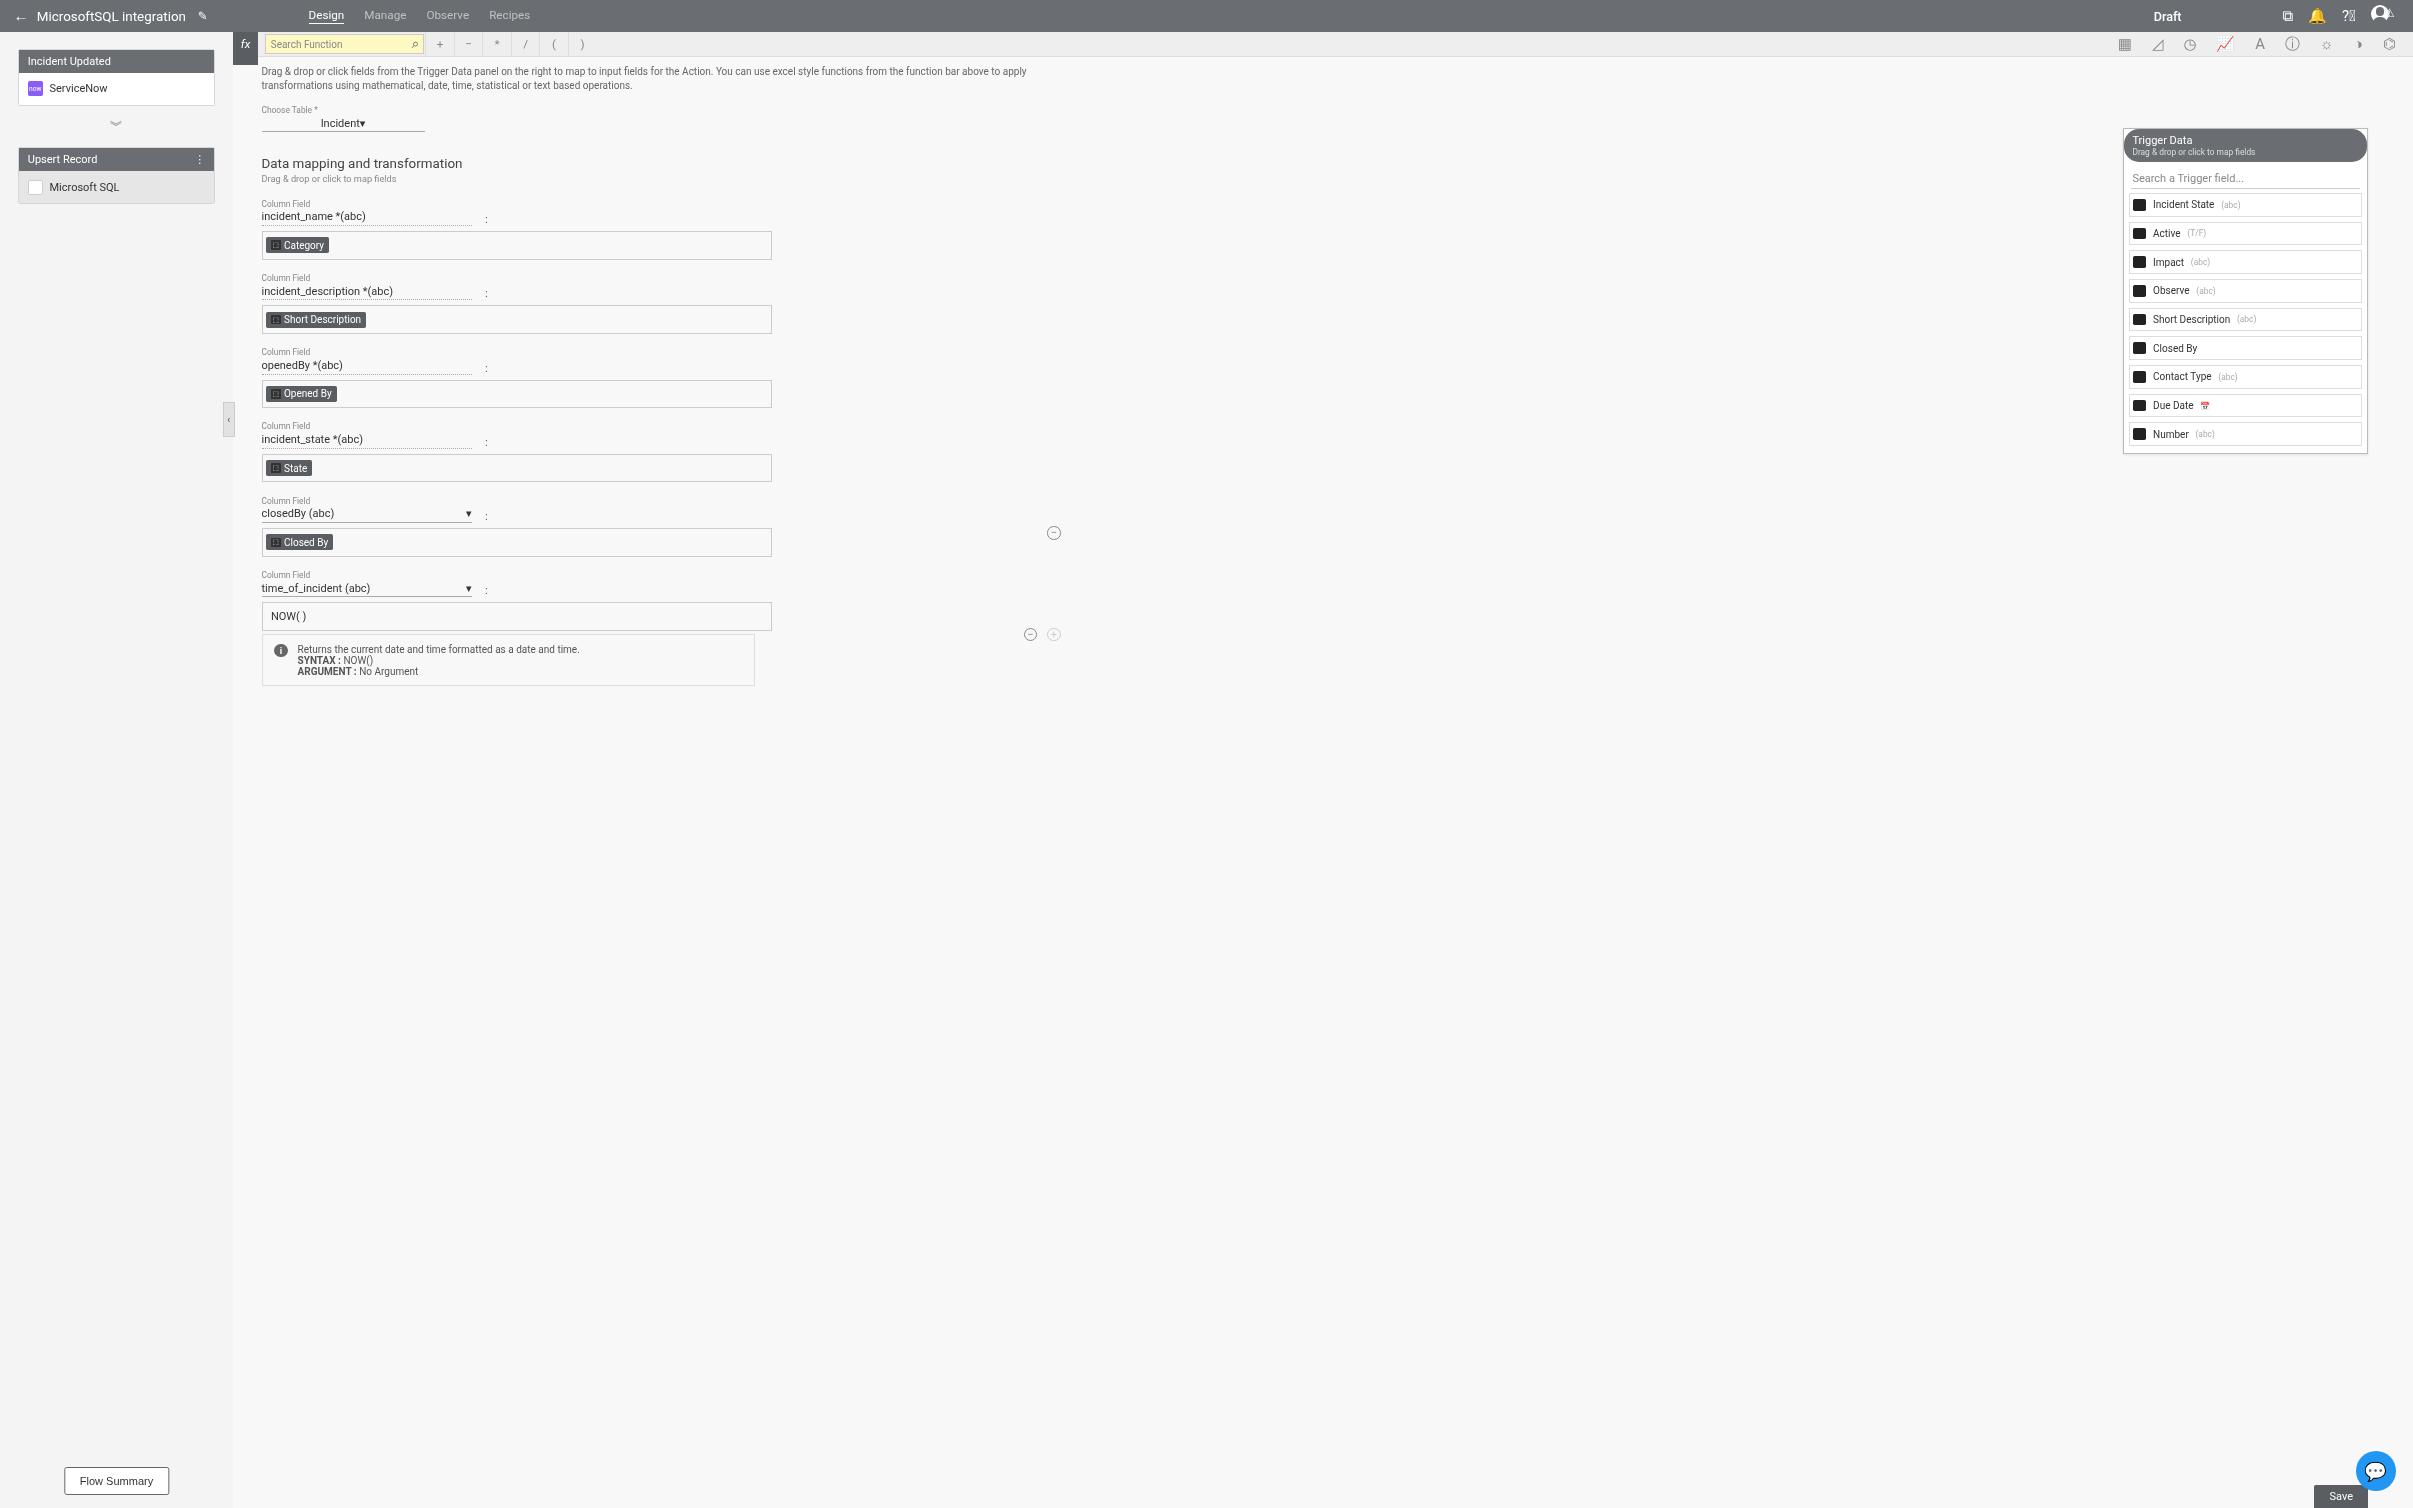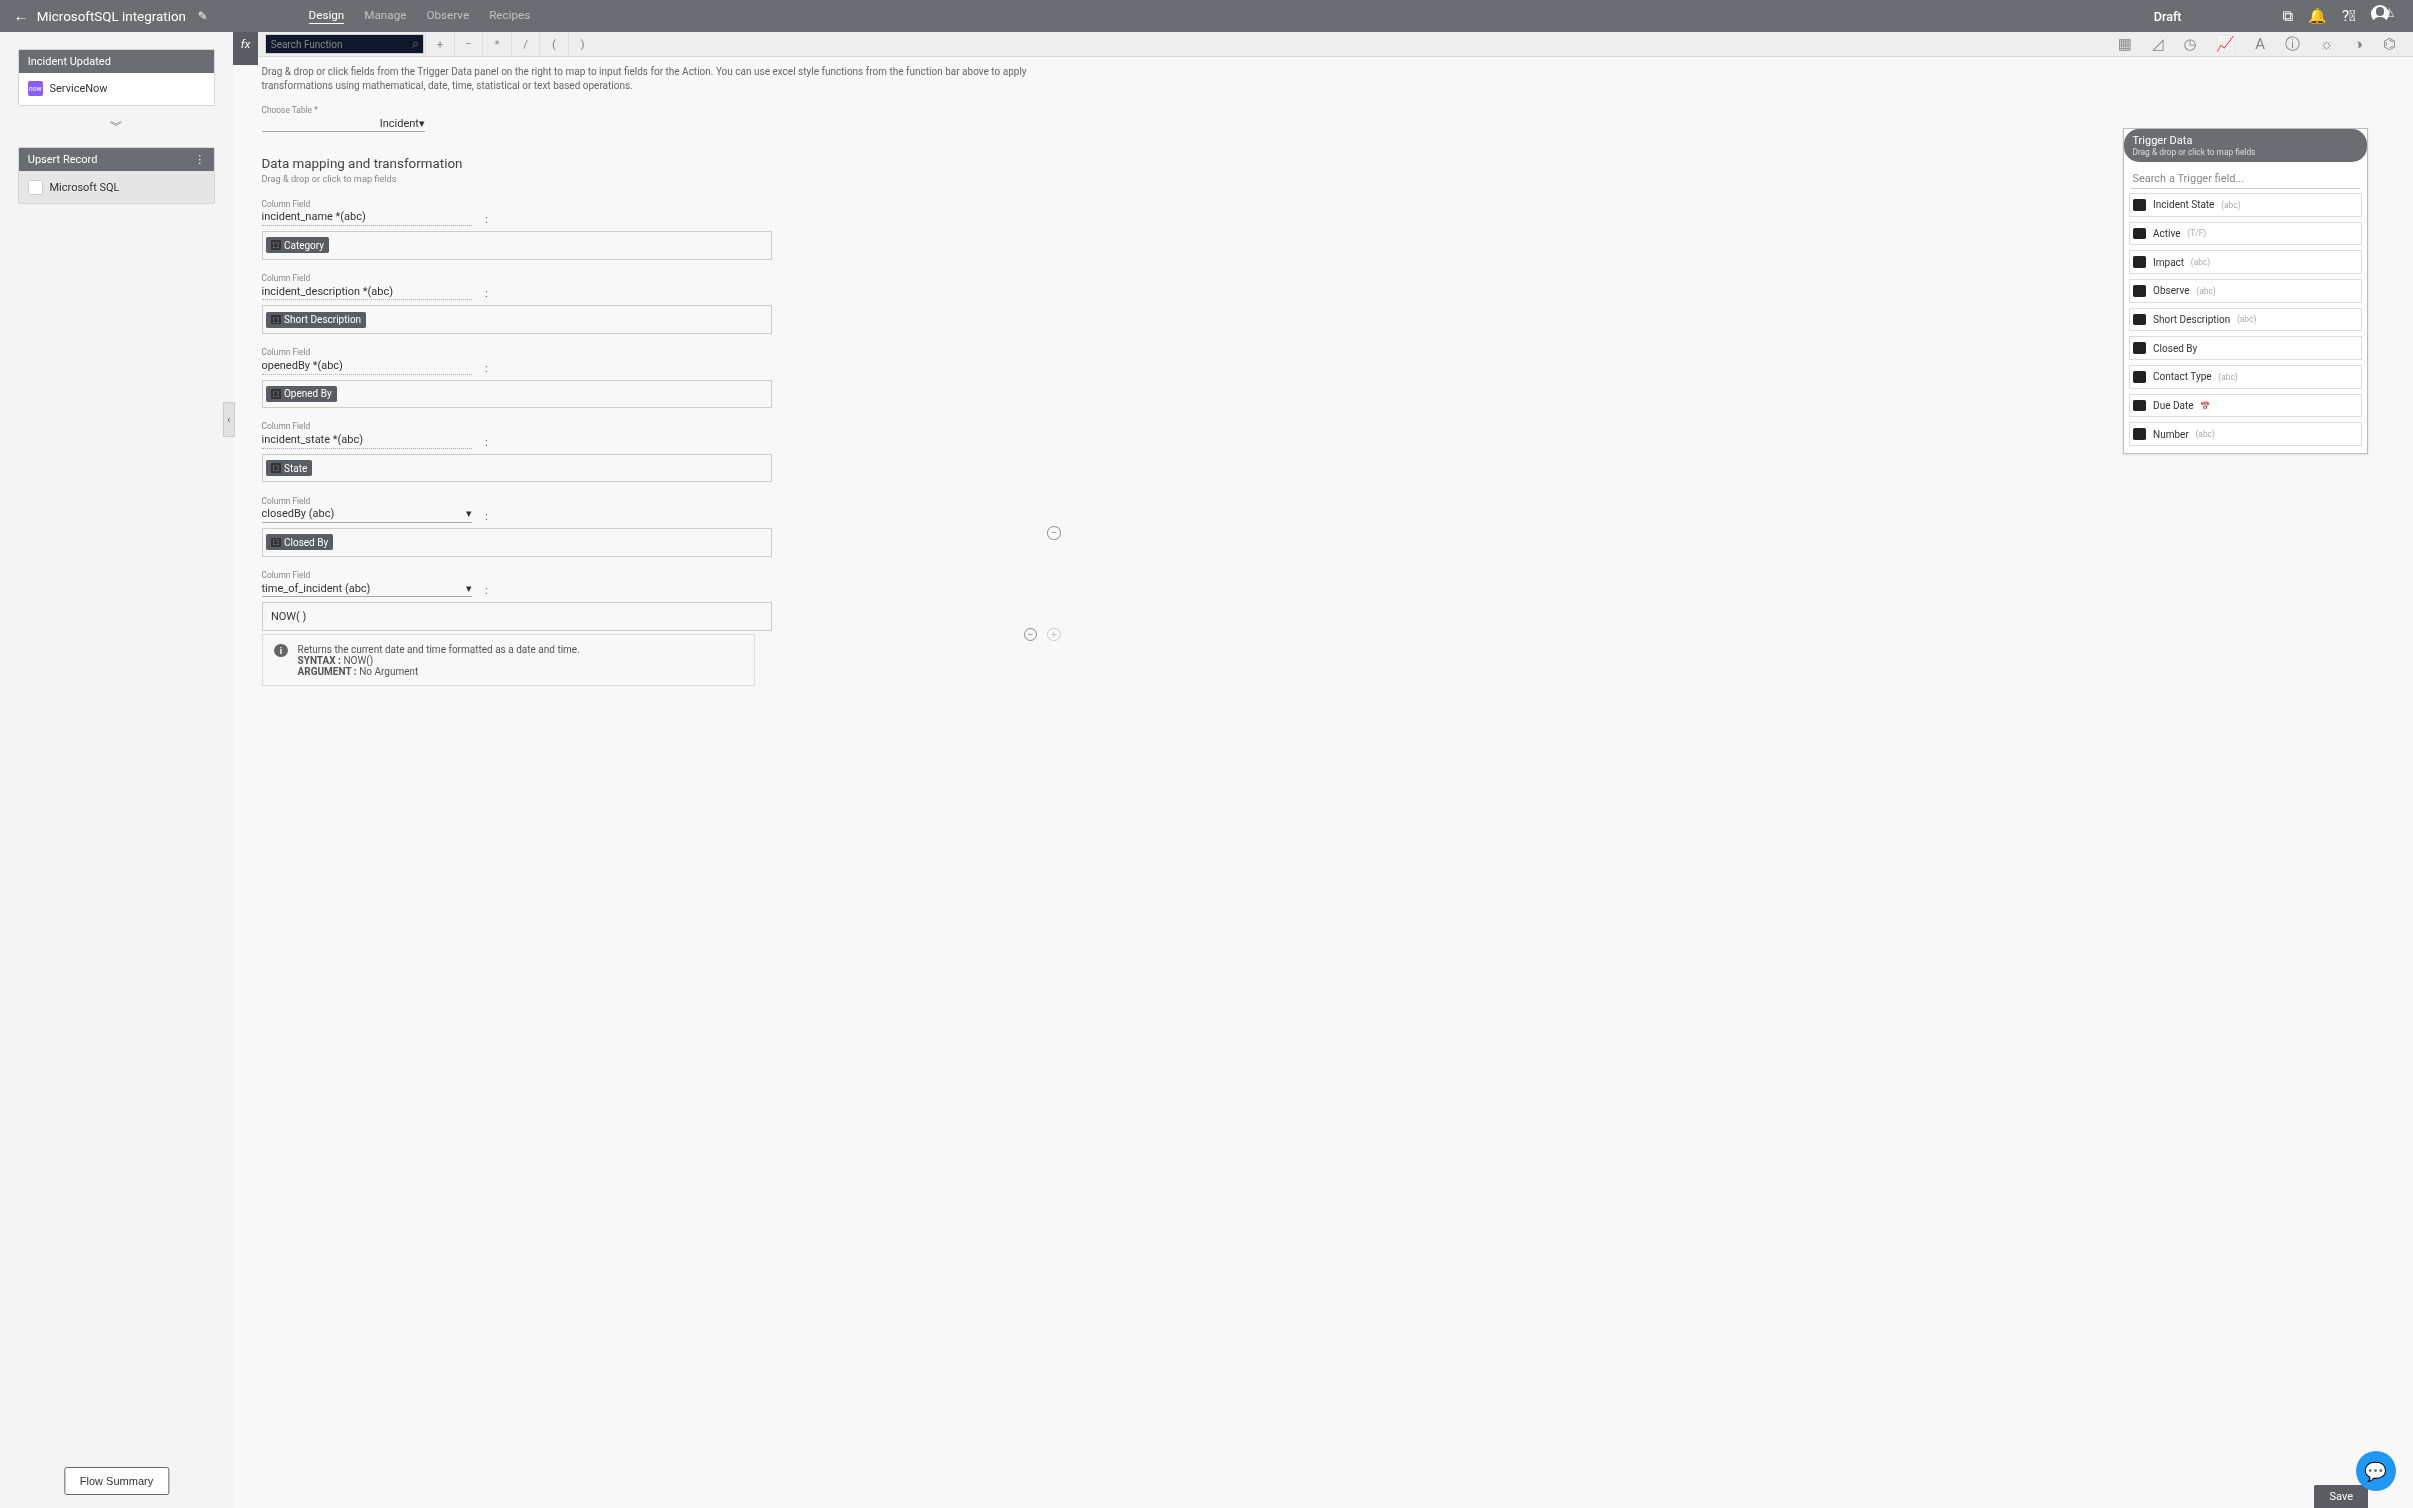--- a/index.html
+++ b/index.html
@@ -27,31 +27,31 @@
 .flow-card-body { padding: 8.4px; display: flex; align-items: center; gap: 6.7px; font-size: 11px; background: #fff; }
 .flow-card-body.sel { background: #e6e6e6; }
 .app-chip { width: 15px; height: 15px; background: #8b5cf6; color:#fff; font-size: 6.7px; display:flex; align-items:center; justify-content:center; border-radius:1.7px; }
 .app-chip.sql { background: #fff; border:0.8px solid #ccc; position:relative; }
 .connector-arrows { text-align:center; color:#888; font-size: 13.4px; margin: 5px 0 11.7px; }
 .flow-summary { position: absolute; bottom: 13.4px; left: 50%; transform: translateX(-50%); border: 0.8px solid #666; border-radius: 2.5px; padding: 6.7px 15px; background: #fff; cursor: pointer; font-size: 11px; color:#333; }
 .collapse-btn { position: absolute; top: 402px; left: 223px; width: 11.7px; height: 35px; background: #e2e2e2; border:0.8px solid #ccc; display:flex; align-items:center; justify-content:center; cursor:pointer; font-size:10px; color:#555; z-index:5;}
 .main { flex: 1; position: relative; overflow: hidden; }
 .fnbar { display:flex; align-items:center; background:#eee; border-bottom:0.8px solid #ddd; height:25px; padding: 0 0 0 0; }
 .fx { background:#5a5d61; color:#fff; width:25px; height:42px; display:flex; align-items:center; justify-content:center; font-style:italic; font-size:11.7px;}
-.fn-search { background:#0f172a; border:0.8px solid #ccc; height:20px; margin:0 1.7px 0 6.7px; width:159px; display:flex; align-items:center; padding:0 5px; font-size:10px; color:#888; position:relative;}
+.fn-search { background:#fef9c3; border:0.8px solid #ccc; height:20px; margin:0 1.7px 0 6.7px; width:159px; display:flex; align-items:center; padding:0 5px; font-size:10px; color:#888; position:relative;}
 .fn-search .mag { position:absolute; right:3.4px; color:#666; font-size:13.4px;}
 .ops { display:flex; gap:0; }
 .ops span { width:28.5px; text-align:center; color:#888; border-left:0.8px solid #ddd; height:25px; line-height:25px; cursor:pointer; font-size:11.7px;}
 .fnbar-spacer { flex:1; }
 .fn-cats { display:flex; gap:20px; padding-right:17px; color:#888; }
 .fn-cats span { cursor:pointer; font-size:15px; }
 .hint { font-size: 10px; color:#666; padding: 8.4px 28.5px 11.7px; max-width: 846px; line-height:1.4; }
 .form-area { padding: 0 28.5px 67px; max-width: 821px; }
 .lbl-sm { font-size: 8.4px; color:#888; }
-.table-sel { border-bottom:0.8px solid #aaa; width:163px; display:flex; justify-content:flex-end; align-items:center; padding:1.7px 0; margin-bottom: 23.5px; cursor:pointer;}
+.table-sel { border-bottom:0.8px solid #aaa; width:163px; display:flex; justify-content:center; align-items:center; padding:1.7px 0; margin-bottom: 23.5px; cursor:pointer;}
 .section-title { font-size: 13.4px; color:#444; margin-bottom:1.7px;}
 .section-sub { font-size:9.2px; color:#888; margin-bottom: 15px;}
 .field-row { margin-bottom: 13.4px; position:relative; }
 .col-field { display:flex; align-items:flex-end; gap:8.4px; margin-bottom:5px;}
 .col-input { border-bottom:0.8px dotted #aaa; width:210px; padding:1.7px 0; font-size:11px;}
 .col-input.solid { border-bottom:0.8px solid #aaa; display:flex; justify-content:space-between; align-items:center;}
 .colon { font-size:11.7px; margin-left:5px; color:#555;}
 .map-box { border:0.8px solid #ccc; min-height:28.5px; width:510px; padding:3.4px; display:flex; align-items:center;}
 .pill { background:#5a5d61; color:#fff; border-radius:1.7px; font-size:10px; padding:2.5px 5px; display:inline-flex; align-items:center; gap:3.4px;}
 .pill-icon { background:#333; font-size:6.7px; padding:0.8px 1.7px; border-radius:0.8px;}

